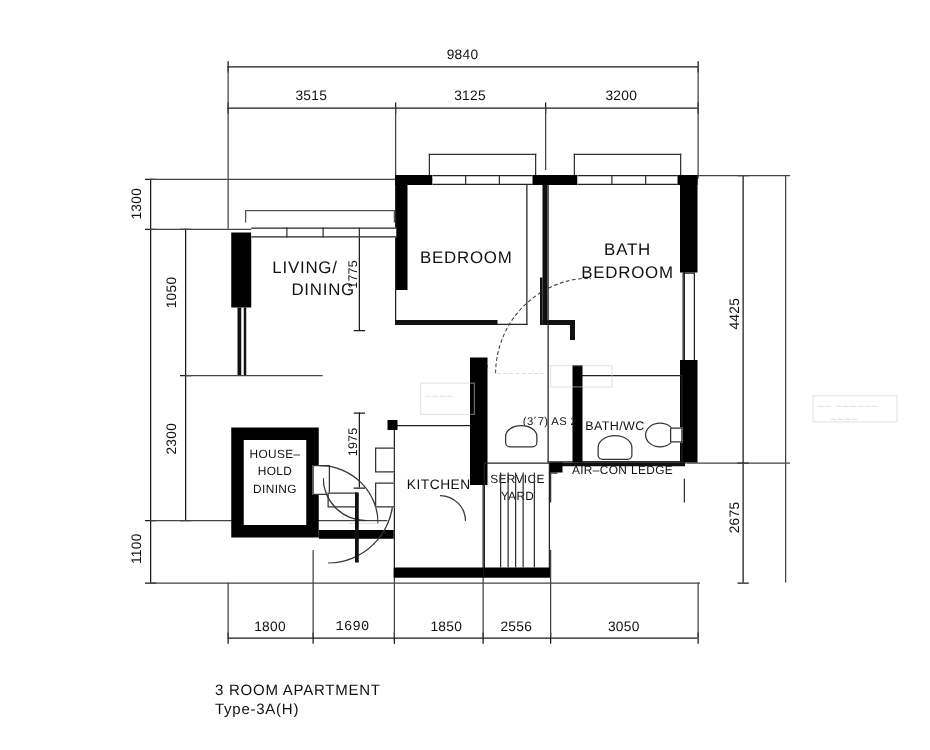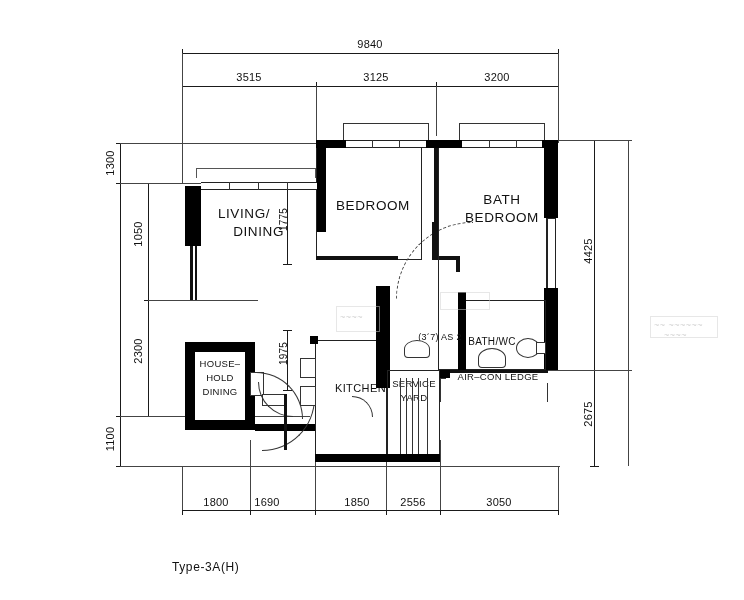--- a/index.html
+++ b/index.html
@@ -24,21 +24,21 @@
   .dimtext.vert{transform-origin:50% 50%;transform:rotate(-90deg);}
 
   
   .wall{position:absolute;background:#000;}
   .thinwall{position:absolute;background:#111;}
   .outline{position:absolute;border:1px solid #222;box-sizing:border-box;}
   .outline-thin{position:absolute;border:1px solid #555;box-sizing:border-box;}
 
   .room-label{position:absolute;font-size:13.5px;letter-spacing:.6px;
               color:#111;text-align:center;line-height:1.22;white-space:nowrap;}
-  .room-label.sm{font-size:11px;letter-spacing:.4px;text-align:right;}
+  .room-label.sm{font-size:11px;letter-spacing:.4px;}
   .room-label.xs{font-size:9.5px;letter-spacing:.3px;}
 
   .win{position:absolute;background:#fff;border-top:1px solid #222;
        border-bottom:1px solid #222;box-sizing:border-box;}
   .mullion{position:absolute;width:1px;background:#333;}
 
   .ledge{position:absolute;border:1px solid #333;border-bottom:none;
          box-sizing:border-box;background:transparent;}
 
   .arc{position:absolute;border:1px solid #333;border-radius:50%;
@@ -117,21 +117,21 @@
   <div class="ext h" style="left:548px;top:370px;width:84px;"></div>
 
   <div class="dimline h" style="left:182px;top:510px;width:376px;"></div>
   <div class="tick v" style="left:182px;top:506px;"></div>
   <div class="tick v" style="left:250px;top:506px;"></div>
   <div class="tick v" style="left:315px;top:506px;"></div>
   <div class="tick v" style="left:386px;top:506px;"></div>
   <div class="tick v" style="left:440px;top:506px;"></div>
   <div class="tick v" style="left:558px;top:506px;"></div>
   <div class="dimtext" style="left:186px;top:496px;width:60px;">1800</div>
-  <div class="dimtext" style="left:238px;top:496px;width:58px;">1690</div>
+  <div class="dimtext" style="left:253px;top:496px;width:58px;font-family:Liberation Mono, monospace;">1690</div>
   <div class="dimtext" style="left:328px;top:496px;width:58px;">1850</div>
   <div class="dimtext" style="left:384px;top:496px;width:58px;">2556</div>
   <div class="dimtext" style="left:470px;top:496px;width:58px;">3050</div>
   <div class="ext v" style="left:182px;top:466px;height:44px;"></div>
   <div class="ext v" style="left:250px;top:440px;height:70px;"></div>
   <div class="ext v" style="left:315px;top:460px;height:50px;"></div>
   <div class="ext v" style="left:386px;top:460px;height:50px;"></div>
   <div class="ext v" style="left:440px;top:440px;height:70px;"></div>
   <div class="ext v" style="left:558px;top:466px;height:44px;"></div>
 
@@ -241,15 +241,16 @@
   <div class="wall" style="left:310px;top:336px;width:8px;height:8px;"></div>
   <div class="wall" style="left:440px;top:370px;width:10px;height:8px;"></div>
 
   <div class="ghostbox" style="left:336px;top:306px;width:44px;height:26px;"></div>
   <div class="ghost" style="left:340px;top:312px;">~~~~</div>
   <div class="ghostbox" style="left:650px;top:316px;width:68px;height:22px;"></div>
   <div class="ghost" style="left:654px;top:320px;">~~ ~~~~~~</div>
   <div class="ghost" style="left:664px;top:330px;">~~~~</div>
   <div class="ghostbox" style="left:440px;top:292px;width:50px;height:18px;"></div>
 
+  <div class="caption" style="left:172px;top:544px;">3 ROOM APARTMENT</div>
   <div class="caption" style="left:172px;top:559px;">Type-3A(H)</div>
 
 </div>
 
 </body></html>

